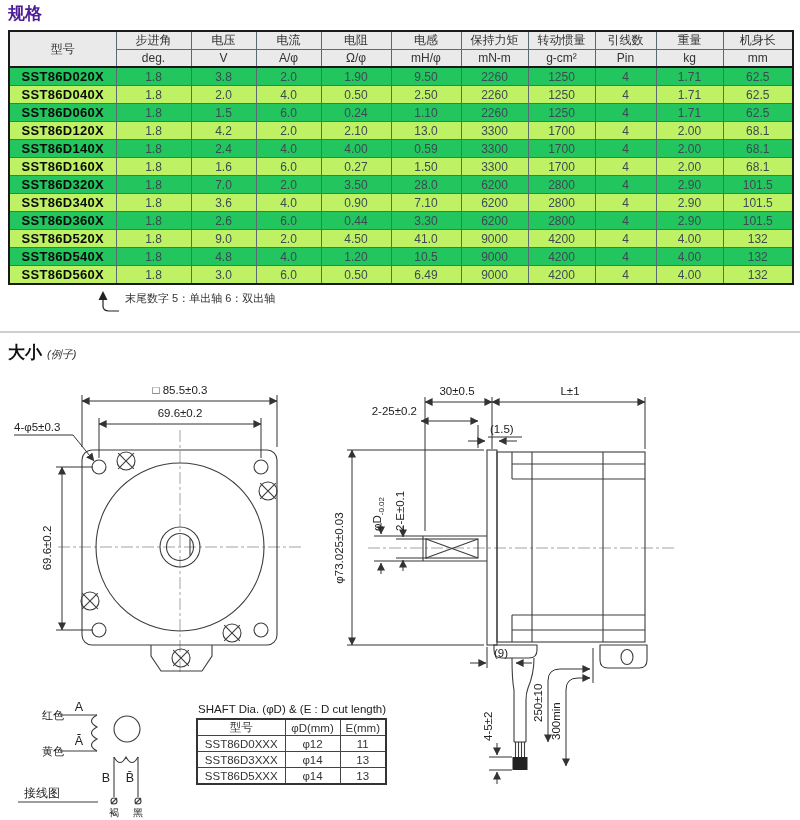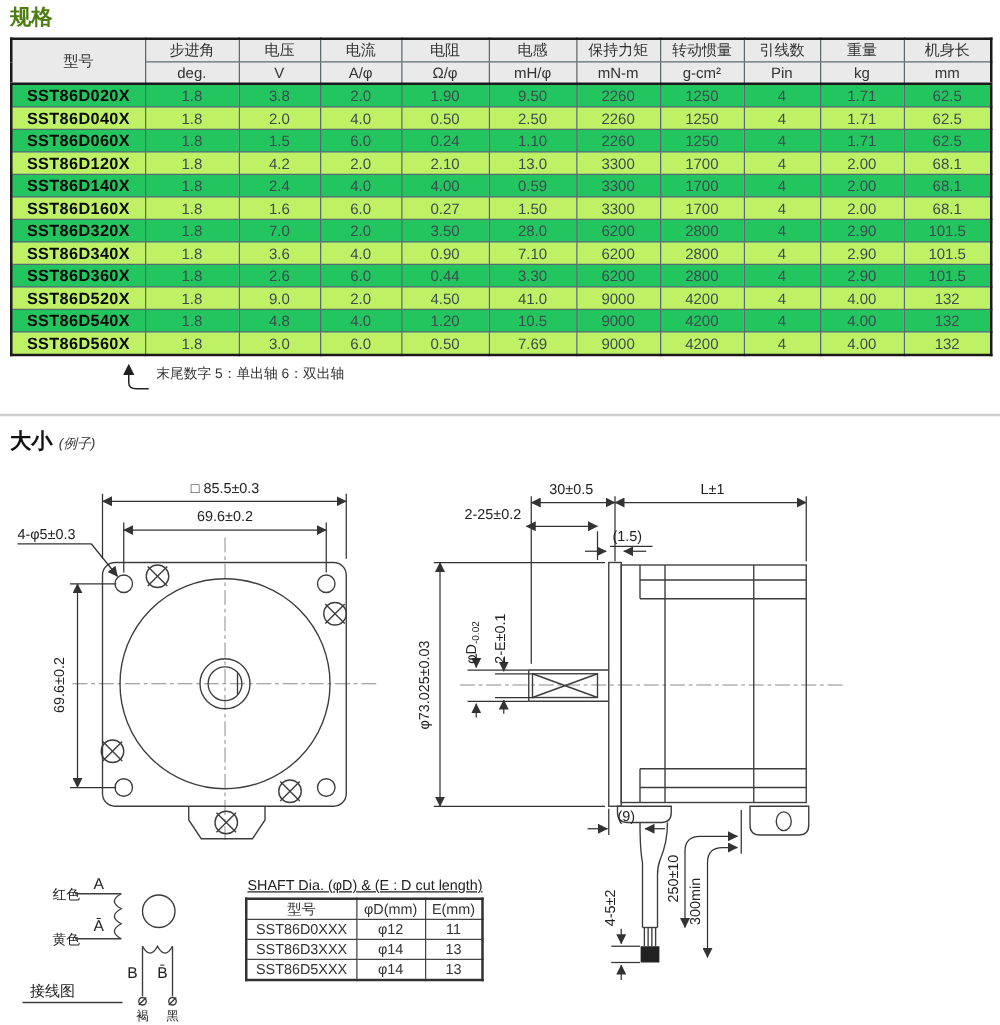--- a/index.html
+++ b/index.html
@@ -1,20 +1,20 @@
 <!DOCTYPE html>
 <html><head>
 <meta charset="utf-8">
 <style>
   html,body{margin:0;padding:0;}
   body{
     width:800px;height:820px;position:relative;background:#fff;
     font-family:"Liberation Sans",sans-serif;overflow:hidden;color:#222;
   }
-  .h1{position:absolute;left:8px;top:2px;font-size:17px;font-weight:bold;color:#4d7c0f;}
+  .h1{position:absolute;left:8px;top:2px;font-size:17px;font-weight:bold;color:#4c1d95;}
   .h2{position:absolute;left:8px;top:341px;font-size:17px;font-weight:bold;color:#111;}
   .h2 .sub{font-size:11px;font-weight:normal;color:#333;margin-left:5px;font-style:italic;}
   
   table.spec{position:absolute;left:8px;top:30px;width:784px;border-collapse:collapse;table-layout:fixed;border:2px solid #1a1a1a;}
   table.spec th,table.spec td{border:1px solid #5a6a72;padding:0;text-align:center;vertical-align:middle;}
   table.spec thead th{background:#eaeaea;font-weight:normal;font-size:12px;color:#333;height:16px;}
   table.spec thead{border-bottom:2px solid #1a1a1a;}
   table.spec td{font-size:12px;color:#3d4a52;height:17px;}
   table.spec td.model{font-weight:bold;font-size:13px;color:#0a0a0a;letter-spacing:.3px;}
   tr.light{background:#22c55e;}
@@ -26,21 +26,21 @@
   
   #drawing{position:absolute;left:0;top:350px;}
   .ln{fill:none;stroke:#3d3d3d;stroke-width:1.1;}
   .dl{fill:none;stroke:#333;stroke-width:1;}
   .cl{fill:none;stroke:#8a8a8a;stroke-width:0.8;stroke-dasharray:12 3 3 3;}
   text.dim{font-size:11.5px;fill:#222;font-family:"Liberation Sans",sans-serif;}
   text.cjk{font-size:11px;fill:#222;font-family:"Liberation Sans",sans-serif;}
   text.ph{font-size:12.5px;fill:#222;font-family:"Liberation Sans",sans-serif;}
   
   .shaft-wrap{position:absolute;left:196px;top:703px;}
-  .shaft-title{font-size:11.5px;color:#222;margin:0 0 3px 2px;white-space:nowrap;text-decoration:underline;}
+  .shaft-title{font-size:11.5px;color:#222;margin:0 0 3px 2px;white-space:nowrap;}
   table.shaft{border-collapse:collapse;border:2px solid #333;background:#fff;}
   table.shaft th,table.shaft td{border:1px solid #444;font-size:11.5px;color:#333;text-align:center;height:15px;padding:0 3px;font-weight:normal;background:#fff;}
   table.shaft col.c1{width:88px;} table.shaft col.c2{width:55px;} table.shaft col.c3{width:46px;}
 </style>
 </head>
 <body>
 
 <div class="h1">规格</div>
 
 <table class="spec">
@@ -227,21 +227,21 @@
         <td>4</td>
         <td>4.00</td>
         <td>132</td>
       </tr>
       <tr class="dark">
         <td class="model">SST86D560X</td>
         <td>1.8</td>
         <td>3.0</td>
         <td>6.0</td>
         <td>0.50</td>
-        <td>7.69</td>
+        <td>6.49</td>
         <td>9000</td>
         <td>4200</td>
         <td>4</td>
         <td>4.00</td>
         <td>132</td>
       </tr>
     </tbody>
 </table>
 
 <div class="footnote">

